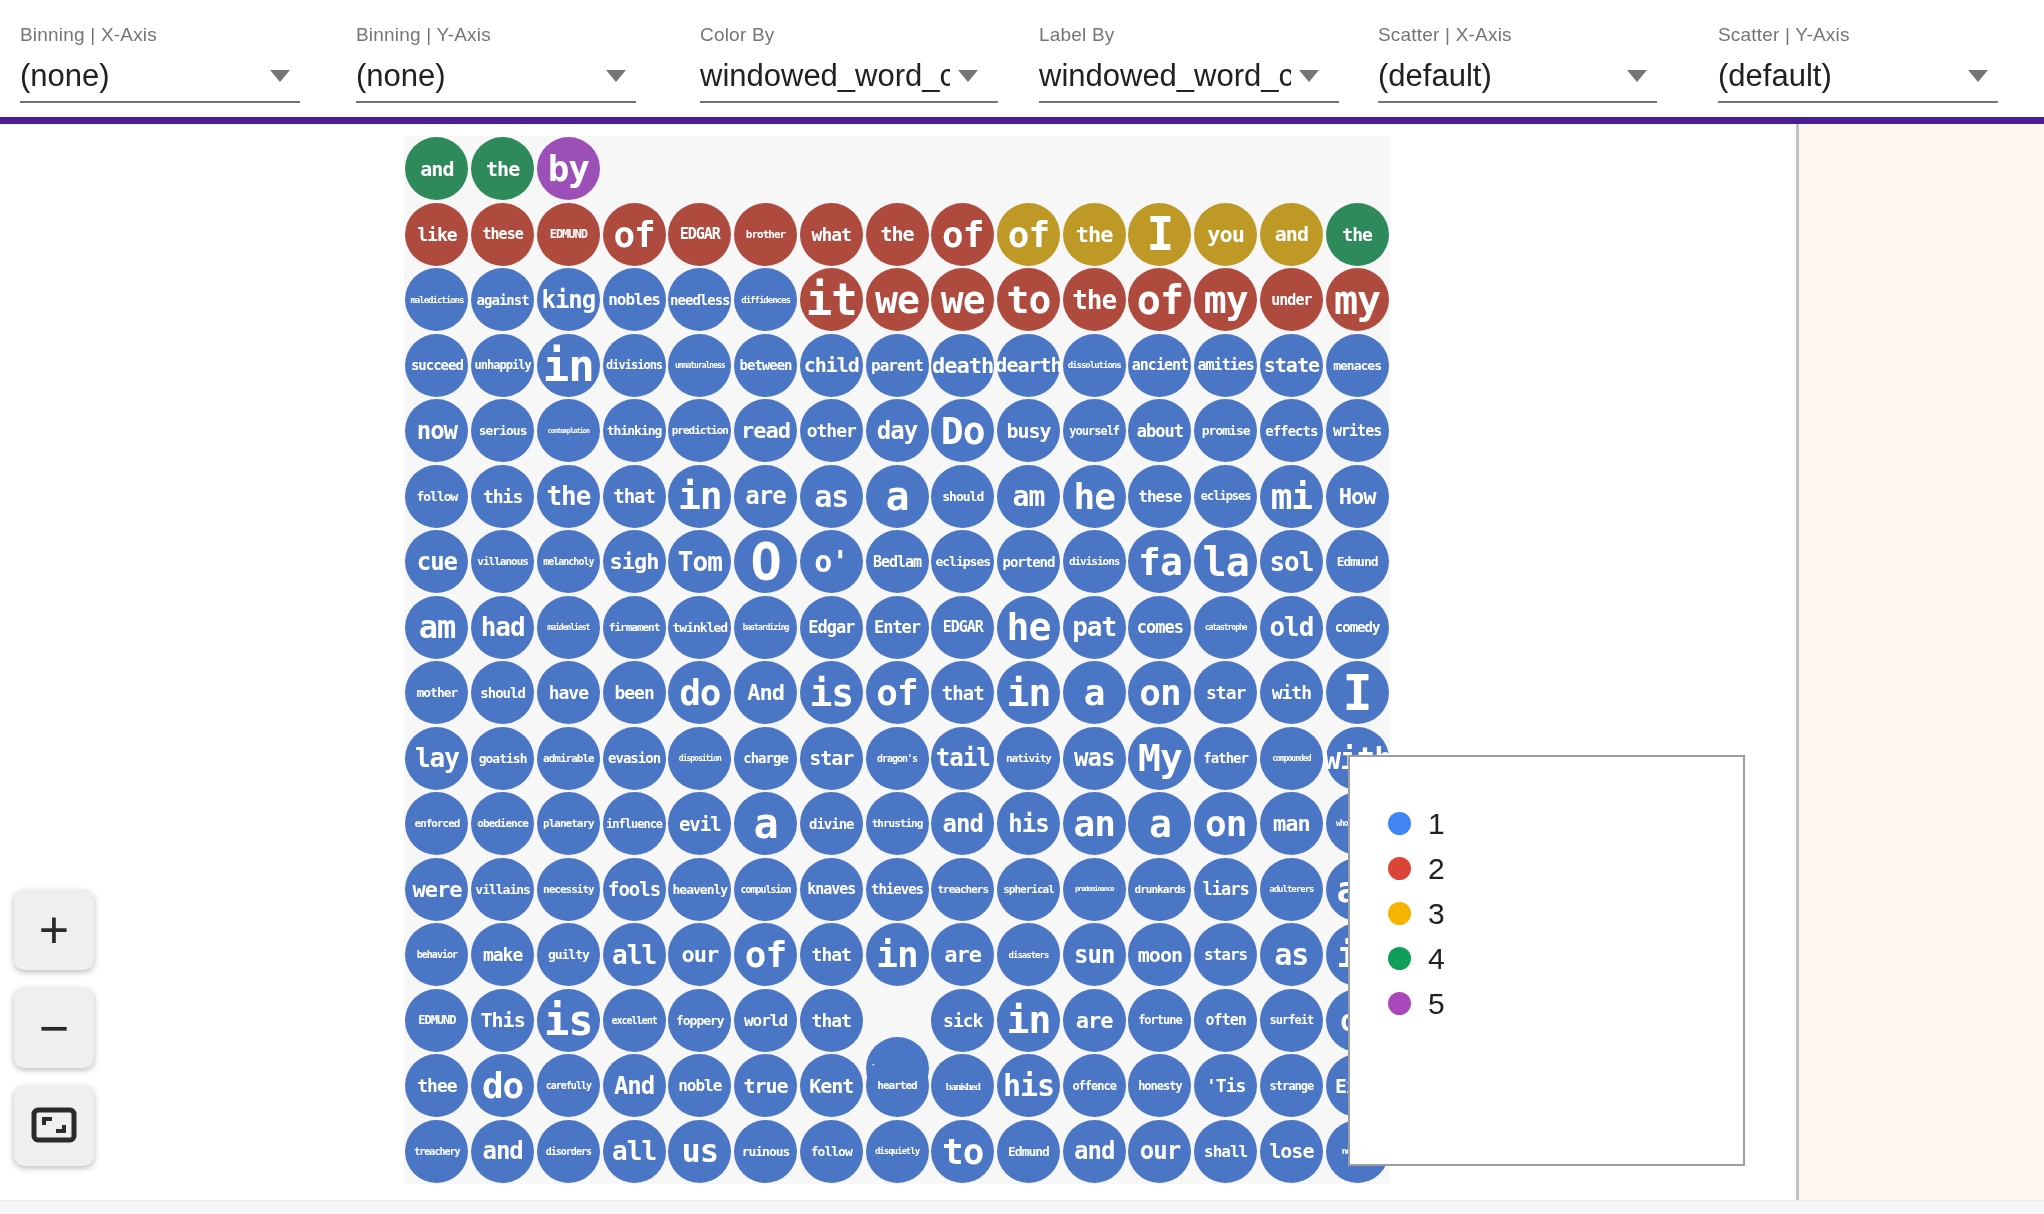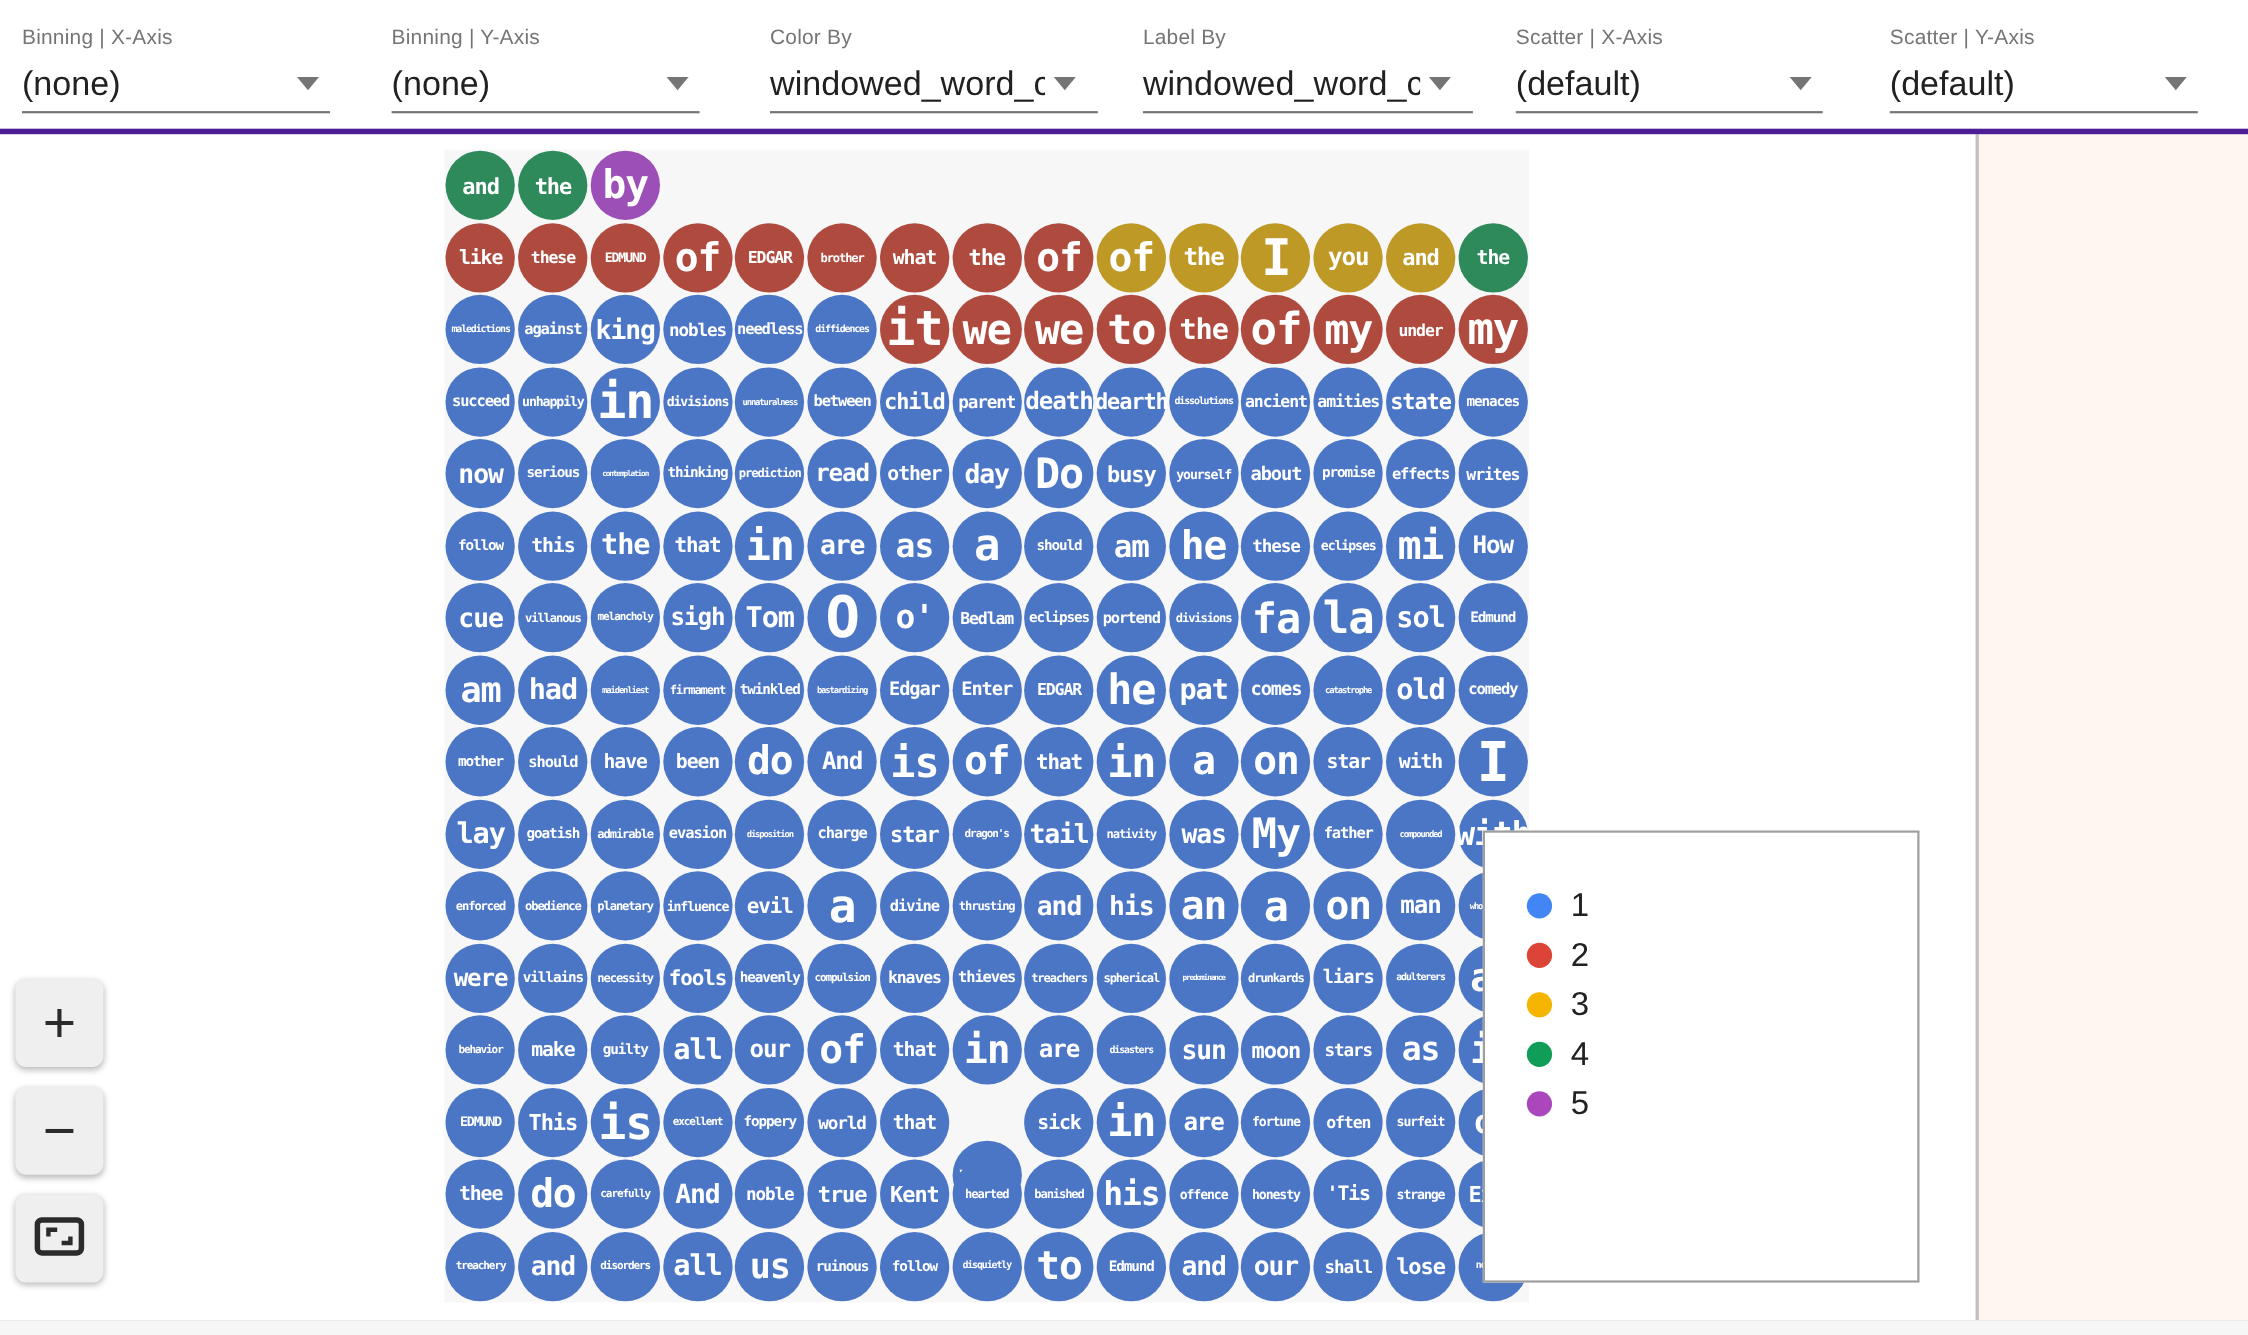--- a/index.html
+++ b/index.html
@@ -2,21 +2,21 @@
 <html><head>
 <meta charset="utf-8">
 <style>
   html,body{margin:0;padding:0;}
   body{
     width:2044px;height:1214px;position:relative;overflow:hidden;
     background:#ffffff;font-family:"Liberation Sans",sans-serif;
   }
   
   .topbar{position:absolute;left:0;top:0;width:2044px;height:117px;background:#fff;
-          border-bottom:5px solid #4c1d95;z-index:6;}
+          border-bottom:7px solid #4c1d95;z-index:6;}
   .dd{position:absolute;top:24px;}
   .dd-label{font-size:19px;color:#757575;letter-spacing:.2px;}
   .dd-valrow{display:flex;align-items:center;border-bottom:2px solid #757575;
              height:50px;margin-top:5px;cursor:pointer;}
   .dd-value{flex:1;font-size:31px;color:#212121;white-space:nowrap;overflow:hidden;}
   .dd-arrow{width:0;height:0;border-left:10px solid transparent;border-right:10px solid transparent;
             border-top:12px solid #757575;margin:0 10px 0 8px;flex:none;}
   
   .gridbg{position:absolute;left:404px;top:136px;width:986px;height:1048px;background:#f7f7f7;z-index:1;}
   #grid-layer{position:absolute;left:0;top:0;z-index:2;}
@@ -299,21 +299,21 @@
     <div class="circle" style="left: 1259.89px; top: 988.7px; background: rgb(75, 118, 197); font-size: 12px;">surfeit</div>
     <div class="circle" style="left: 1325.62px; top: 988.7px; background: rgb(75, 118, 197); font-size: 30px;">of</div>
     <div class="circle" style="left: 405.4px; top: 1054.2px; background: rgb(75, 118, 197); font-size: 18px;">thee</div>
     <div class="circle" style="left: 471.13px; top: 1054.2px; background: rgb(75, 118, 197); font-size: 36px;">do</div>
     <div class="circle" style="left: 536.86px; top: 1054.2px; background: rgb(75, 118, 197); font-size: 10px;">carefully</div>
     <div class="circle" style="left: 602.59px; top: 1054.2px; background: rgb(75, 118, 197); font-size: 24px;">And</div>
     <div class="circle" style="left: 668.32px; top: 1054.2px; background: rgb(75, 118, 197); font-size: 16px;">noble</div>
     <div class="circle" style="left: 734.05px; top: 1054.2px; background: rgb(75, 118, 197); font-size: 20px;">true</div>
     <div class="circle" style="left: 799.78px; top: 1054.2px; background: rgb(75, 118, 197); font-size: 20px;">Kent</div>
     <div class="circle" style="left: 865.51px; top: 1054.2px; background: rgb(75, 118, 197); font-size: 11px;">hearted</div>
-    <div class="circle" style="left: 931.24px; top: 1054.2px; background: rgb(75, 118, 197); font-size: 11px;">banished</div>
+    <div class="circle" style="left: 931.24px; top: 1054.2px; background: rgb(75, 118, 197); font-size: 11px; font-family: Liberation Serif, serif;">banished</div>
     <div class="circle" style="left: 996.97px; top: 1054.2px; background: rgb(75, 118, 197); font-size: 30px;">his</div>
     <div class="circle" style="left: 1062.7px; top: 1054.2px; background: rgb(75, 118, 197); font-size: 12px;">offence</div>
     <div class="circle" style="left: 1128.43px; top: 1054.2px; background: rgb(75, 118, 197); font-size: 12px;">honesty</div>
     <div class="circle" style="left: 1194.16px; top: 1054.2px; background: rgb(75, 118, 197); font-size: 18px;">'Tis</div>
     <div class="circle" style="left: 1259.89px; top: 1054.2px; background: rgb(75, 118, 197); font-size: 12px;">strange</div>
     <div class="circle" style="left: 1325.62px; top: 1054.2px; background: rgb(75, 118, 197); font-size: 20px;">Exit</div>
     <div class="circle" style="left: 405.4px; top: 1119.7px; background: rgb(75, 118, 197); font-size: 10px;">treachery</div>
     <div class="circle" style="left: 471.13px; top: 1119.7px; background: rgb(75, 118, 197); font-size: 24px;">and</div>
     <div class="circle" style="left: 536.86px; top: 1119.7px; background: rgb(75, 118, 197); font-size: 10px;">disorders</div>
     <div class="circle" style="left: 602.59px; top: 1119.7px; background: rgb(75, 118, 197); font-size: 26px;">all</div>

